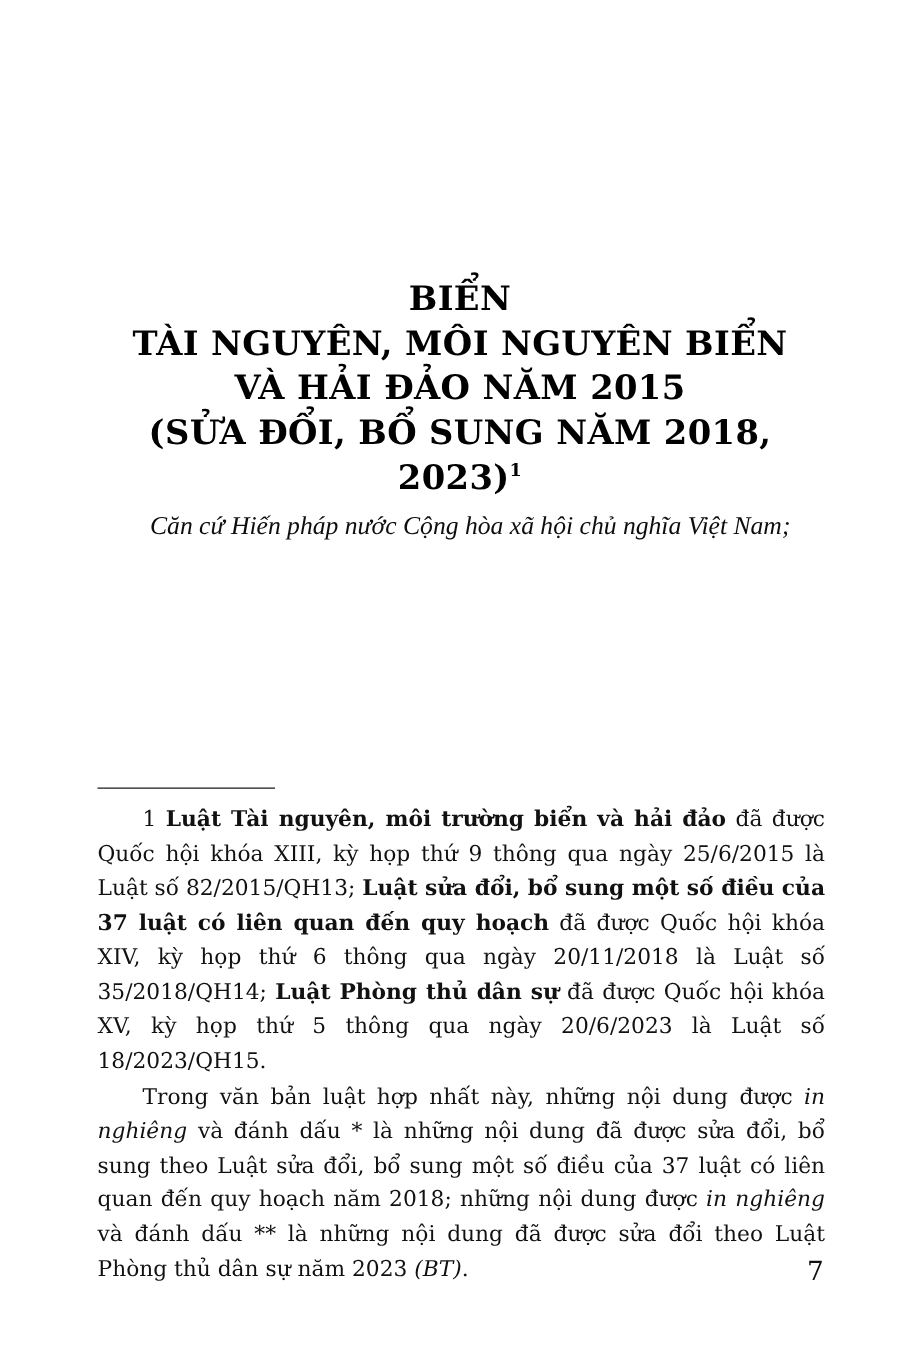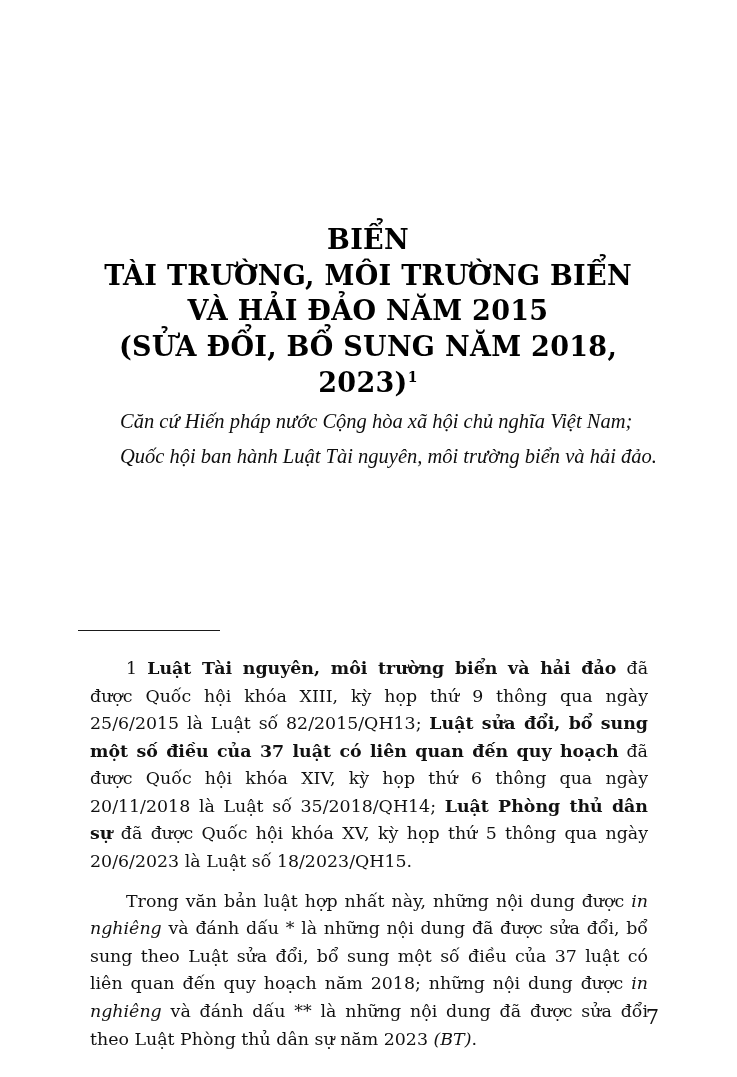--- a/index.html
+++ b/index.html
@@ -84,21 +84,21 @@
     left: 78px;
     top: 643px;
     width: 582px;
   }
   .fn-par {
     font-family: "DejaVu Serif", "Liberation Serif", serif;
     font-size: 17.4px;
     line-height: 1.585;
     text-align: justify;
     text-indent: 36px;
-    margin: 12px;
+    margin: 0;
     color: #111111;
   }
   .fn-par + .fn-par { margin-top: 1px; }
   .fn-par b { font-weight: 700; }
   .fn-par i { font-style: italic; }
   .fn-marker { font-weight: 400; }
 
   
   .page-number {
     position: absolute;
@@ -110,28 +110,27 @@
     color: #111111;
   }
 </style>
 </head>
 <body>
 
 <div class="page">
 
   <div class="title-block">
     <div class="title-line title-line-1">BIỂN</div>
-    <div class="title-line title-line-2">TÀI TRƯỜNG, MÔI TRƯỜNG BIỂN</div>
+    <div class="title-line title-line-2">TÀI NGUYÊN, MÔI NGUYÊN BIỂN</div>
     <div class="title-line title-line-3">VÀ HẢI ĐẢO NĂM 2015</div>
     <div class="title-line title-line-4"><span>(SỬA ĐỔI, BỔ SUNG NĂM 2018, 2023)</span><span class="title-sup">1</span></div>
   </div>
 
   <div class="body-block">
     <p class="body-par">Căn cứ Hiến pháp nước Cộng hòa xã hội chủ nghĩa Việt Nam;</p>
-    <p class="body-par">Quốc hội ban hành Luật Tài nguyên, môi trường biển và hải đảo.</p>
   </div>
 
   <div class="footnote-rule"></div>
 
   <div class="footnote-block">
     <p class="fn-par"><span class="fn-marker">1</span> <b>Luật Tài nguyên, môi trường biển và hải đảo</b><span> đã được Quốc hội khóa XIII, kỳ họp thứ 9 thông qua ngày 25/6/2015 là Luật số 82/2015/QH13; </span><b>Luật sửa đổi, bổ sung một số điều của 37 luật có liên quan đến quy hoạch</b><span> đã được Quốc hội khóa XIV, kỳ họp thứ 6 thông qua ngày 20/11/2018 là Luật số 35/2018/QH14; </span><b>Luật Phòng thủ dân sự</b><span> đã được Quốc hội khóa XV, kỳ họp thứ 5 thông qua ngày 20/6/2023 là Luật số 18/2023/QH15.</span></p>
 
     <p class="fn-par"><span>Trong văn bản luật hợp nhất này, những nội dung được </span><i>in nghiêng</i><span> và đánh dấu * là những nội dung đã được sửa đổi, bổ sung theo Luật sửa đổi, bổ sung một số điều của 37 luật có liên quan đến quy hoạch năm 2018; những nội dung được </span><i>in nghiêng</i><span> và đánh dấu ** là những nội dung đã được sửa đổi theo Luật Phòng thủ dân sự năm 2023 </span><i>(BT)</i><span>.</span></p>
   </div>
 

